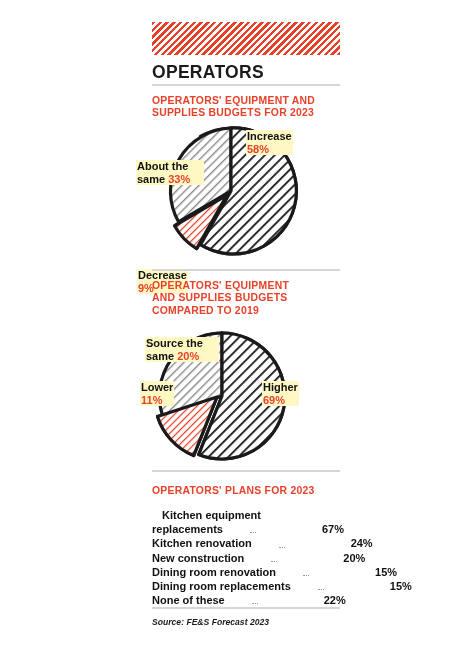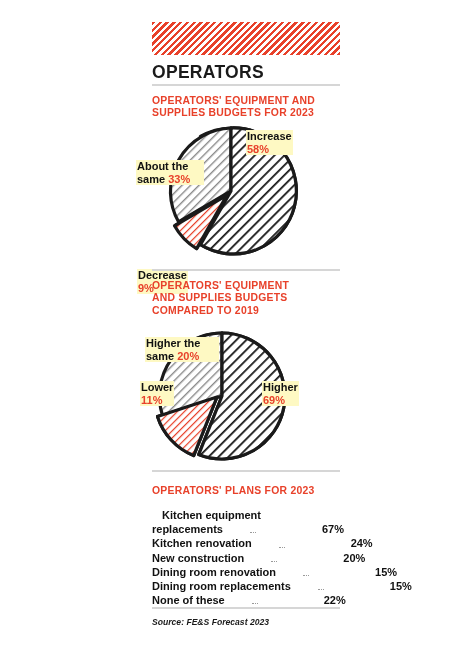--- a/index.html
+++ b/index.html
@@ -167,21 +167,21 @@
 
       <path d="M 66 66 L 6.5 85.4 A 63 63 0 0 1 66 3 Z" fill="url(#hatchGray2)" stroke="#1a1a1a" stroke-width="3.2" stroke-linejoin="round"></path>
       <path d="M 66 66 L 66 3 A 63 63 0 1 1 42.7 124.6 Z" fill="url(#hatchDark2)" stroke="#1a1a1a" stroke-width="3.2" stroke-linejoin="round"></path>
       <g transform="translate(-5,1)">
         <path d="M 66 66 L 42.7 124.6 A 63 63 0 0 1 6.5 85.4 Z" fill="url(#hatchOrange2)" stroke="#1a1a1a" stroke-width="3.2" stroke-linejoin="round"></path>
       </g>
     </svg>
   </div>
 
   <div class="lbl stacked" style="left:145px;top:337px;width:72px;">
-    <div>Higher the</div>
+    <div>Source the</div>
     <div><span>same</span>
       <span class="pct">20%</span></div>
   </div>
 
   <div class="lbl" style="left:140px;top:381px;">
     <div>Lower</div>
     <div class="pct">11%</div>
   </div>
 
   <div class="lbl" style="left:262px;top:381px;">

